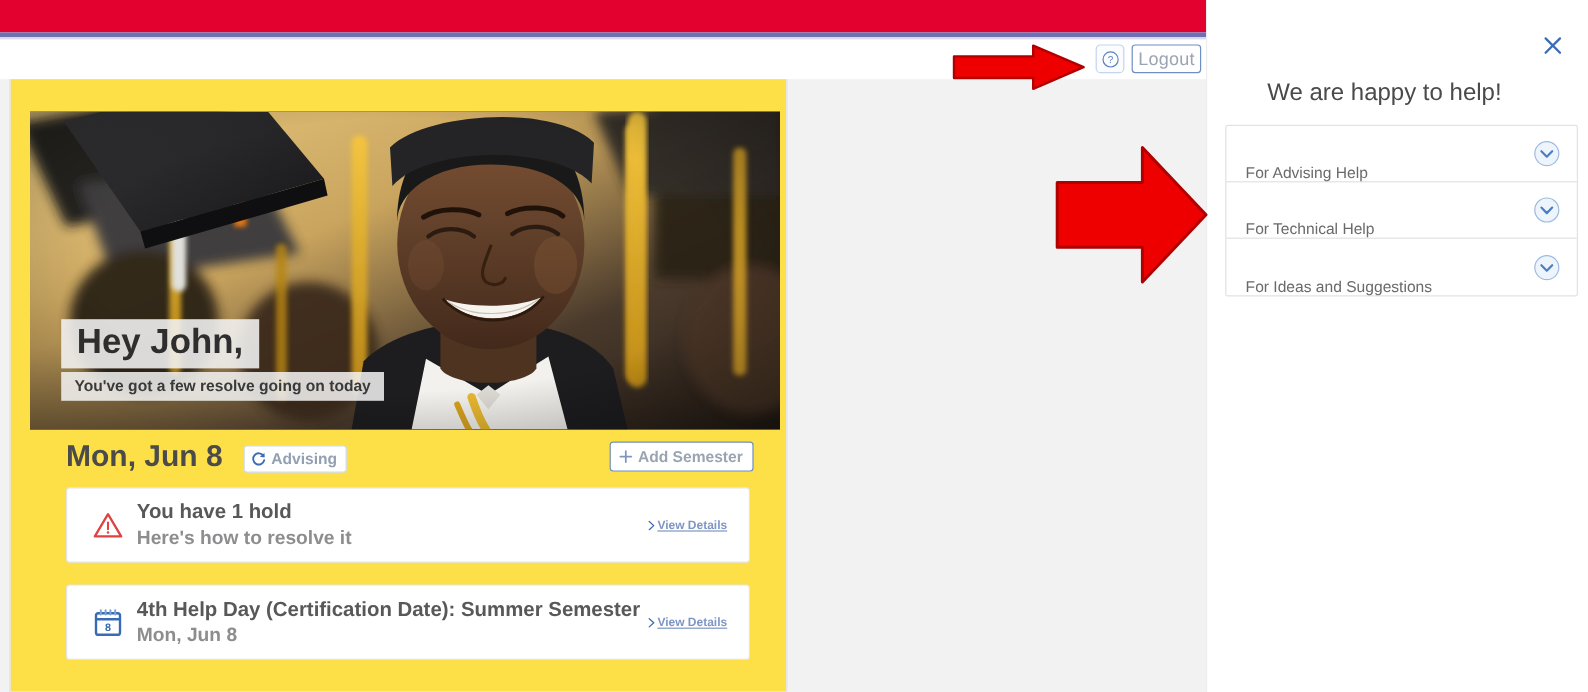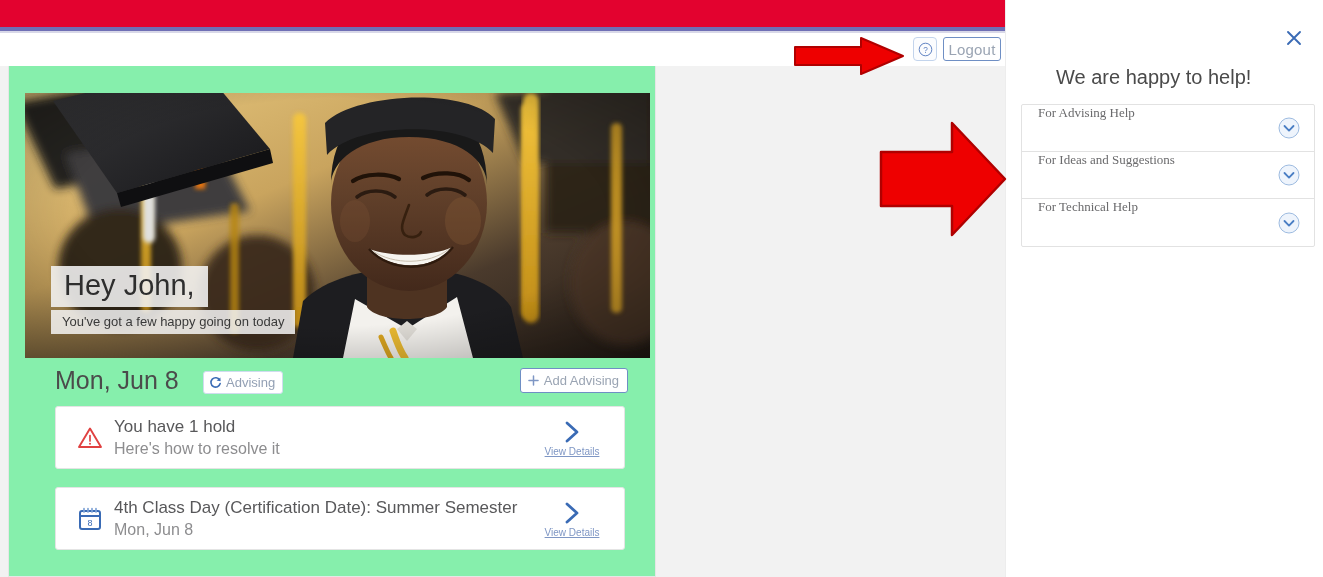--- a/index.html
+++ b/index.html
@@ -59,23 +59,24 @@
 
   
   .main-area {
     position: absolute; left: 0; top: 66px;
     width: 1005px; height: 511px;
     background: #f2f2f2;
   }
   .content-card {
     position: absolute; left: 8px; top: 0px;
     width: 648px; height: 511px;
-    background: #86efac;
+    background: #fde047;
     border: 1px solid #e6e6e6;
     border-top: none;
+    font-weight: bold;
   }
 
   
   .hero {
     position: absolute; left: 16px; top: 27px;
     width: 625px; height: 265px;
     overflow: hidden;
     background: #2a2520;
   }
   .hero svg { display: block; width: 625px; height: 265px; }
@@ -151,21 +152,21 @@
     transform: translateY(-50%);
     width: 28px; height: 28px;
     display: flex; align-items: center; justify-content: center;
   }
   .alert-body { position: absolute; left: 58px; top: 50%; transform: translateY(-50%); }
   .alert-title { font-size: 17px; color: #58585a; line-height: 1.3; white-space: nowrap; }
   .alert-sub { font-size: 16px; color: #8d8d8f; line-height: 1.3; margin-top: 1px; white-space: nowrap; }
   .alert-action {
     position: absolute; right: 18px; top: 50%;
     transform: translateY(-50%);
-    display: flex; flex-direction: column; align-items: center;
+    display: flex; flex-direction: row; align-items: center;
     cursor: pointer;
     width: 68px;
   }
   .alert-action .vlabel {
     font-size: 10px; color: #7e96c4;
     text-decoration: underline;
     margin-top: 1px; white-space: nowrap;
   }
 
   
@@ -199,24 +200,23 @@
     position: absolute; left: 15px; top: 104px;
     width: 294px;
     border: 1px solid #e2e2e2;
     border-radius: 2px;
     background: #ffffff;
   }
   .gh-item {
     position: relative;
     height: 47px;
     border-bottom: 1px solid #e2e2e2;
-    display: flex; align-items: flex-start;
+    display: flex; align-items: flex-end;
     padding-left: 16px;
     cursor: pointer;
-    font-family: Liberation Serif, serif;
   }
   .gh-item:last-child { border-bottom: none; }
   .gh-item-label { font-size: 13px; color: #6a6a6c; }
   .gh-chev {
     position: absolute; right: 14px; top: 50%;
     transform: translateY(-50%);
     width: 22px; height: 22px;
   }
 </style>
 </head>
@@ -341,40 +341,40 @@
 
           <g filter="url(#blurB)">
             <rect x="498" y="0" width="16" height="230" rx="8" fill="url(#goldG)" opacity="0.96"></rect>
           </g>
 
           <rect width="625" height="265" fill="url(#vign)"></rect>
         </svg>
 
         <div class="hero-text-block">
           <div class="hero-greeting">Hey John,</div><br>
-          <div class="hero-sub">You've got a few happy going on today</div>
+          <div class="hero-sub">You've got a few resolve going on today</div>
         </div>
       </div>
 
       <div class="date-row">
         <div class="date-label">Mon, Jun 8</div>
 
         <div class="refresh-btn">
           <svg width="13" height="13" viewBox="0 0 20 20">
             <path d="M16.4 6.2 A7.2 7.2 0 1 0 17.2 11.6" fill="none" stroke="#3a6bb5" stroke-width="2.4" stroke-linecap="round"></path>
             <polygon points="17.6,2.2 17.6,8.2 11.6,7.0" fill="#3a6bb5"></polygon>
           </svg>
           <span class="rlabel">Advising</span>
         </div>
 
         <div class="add-reminder-btn">
           <svg width="13" height="13" viewBox="0 0 20 20">
             <path d="M10 3 L10 17 M3 10 L17 10" stroke="#7e96c4" stroke-width="2.3" stroke-linecap="round"></path>
           </svg>
-          <span class="alabel">Add Advising</span>
+          <span class="alabel">Add Semester</span>
         </div>
       </div>
 
       <div class="cards">
 
         <div class="alert-card">
           <div class="alert-icon">
             <svg width="26" height="24" viewBox="0 0 26 24">
               <path d="M13 2.5 L24 21 L2 21 Z" fill="none" stroke="#e04141" stroke-width="1.9" stroke-linejoin="round"></path>
               <path d="M13 9.5 L13 15" stroke="#e04141" stroke-width="1.7" stroke-linecap="round"></path>
@@ -396,21 +396,21 @@
         <div class="alert-card">
           <div class="alert-icon">
             <svg width="26" height="26" viewBox="0 0 26 26">
               <rect x="3" y="5" width="20" height="18" rx="2" fill="none" stroke="#3a6bb5" stroke-width="2"></rect>
               <path d="M3 10 L23 10" stroke="#3a6bb5" stroke-width="2"></path>
               <path d="M7 2.5 L7 6 M11 2.5 L11 6 M15 2.5 L15 6 M19 2.5 L19 6" stroke="#7fa3d6" stroke-width="1.7" stroke-linecap="round"></path>
               <text x="13" y="19.6" font-family="Liberation Sans, sans-serif" font-size="9" fill="#3a6bb5" text-anchor="middle">8</text>
             </svg>
           </div>
           <div class="alert-body">
-            <div class="alert-title">4th Class Day (Certification Date): Summer Semester</div>
+            <div class="alert-title">4th Help Day (Certification Date): Summer Semester</div>
             <div class="alert-sub">Mon, Jun 8</div>
           </div>
           <div class="alert-action">
             <svg width="26" height="26" viewBox="0 0 26 26">
               <path d="M8 4 L18 13 L8 22" fill="none" stroke="#3a6bb5" stroke-width="2.8" stroke-linecap="round" stroke-linejoin="round"></path>
             </svg>
             <span class="vlabel">View Details</span>
           </div>
         </div>
 
@@ -434,39 +434,39 @@
         <span class="gh-item-label">For Advising Help</span>
         <span class="gh-chev">
           <svg width="22" height="22" viewBox="0 0 22 22">
             <circle cx="11" cy="11" r="10" fill="#eef4fc" stroke="#9dbbe0" stroke-width="1"></circle>
             <path d="M6.5 9 L11 13.6 L15.5 9" fill="none" stroke="#4a7ec4" stroke-width="1.8" stroke-linecap="round" stroke-linejoin="round"></path>
           </svg>
         </span>
       </div>
 
       <div class="gh-item">
+        <span class="gh-item-label">For Technical Help</span>
+        <span class="gh-chev">
+          <svg width="22" height="22" viewBox="0 0 22 22">
+            <circle cx="11" cy="11" r="10" fill="#eef4fc" stroke="#9dbbe0" stroke-width="1"></circle>
+            <path d="M6.5 9 L11 13.6 L15.5 9" fill="none" stroke="#4a7ec4" stroke-width="1.8" stroke-linecap="round" stroke-linejoin="round"></path>
+          </svg>
+        </span>
+      </div>
+
+      <div class="gh-item">
         <span class="gh-item-label">For Ideas and Suggestions</span>
         <span class="gh-chev">
           <svg width="22" height="22" viewBox="0 0 22 22">
             <circle cx="11" cy="11" r="10" fill="#eef4fc" stroke="#9dbbe0" stroke-width="1"></circle>
             <path d="M6.5 9 L11 13.6 L15.5 9" fill="none" stroke="#4a7ec4" stroke-width="1.8" stroke-linecap="round" stroke-linejoin="round"></path>
           </svg>
         </span>
       </div>
 
-      <div class="gh-item">
-        <span class="gh-item-label">For Technical Help</span>
-        <span class="gh-chev">
-          <svg width="22" height="22" viewBox="0 0 22 22">
-            <circle cx="11" cy="11" r="10" fill="#eef4fc" stroke="#9dbbe0" stroke-width="1"></circle>
-            <path d="M6.5 9 L11 13.6 L15.5 9" fill="none" stroke="#4a7ec4" stroke-width="1.8" stroke-linecap="round" stroke-linejoin="round"></path>
-          </svg>
-        </span>
-      </div>
-
     </div>
   </div>
 
   <svg class="arrow-small" viewBox="0 0 112 40">
     <polygon points="2,11 68,11 68,2 110,20 68,38 68,29 2,29" fill="#ee0000" stroke="#b00000" stroke-width="2" stroke-linejoin="round"></polygon>
   </svg>
 
   <svg class="arrow-large" viewBox="0 0 130 118">
     <polygon points="3,32 74,32 74,3 127,59 74,115 74,86 3,86" fill="#ee0000" stroke="#b00000" stroke-width="2.5" stroke-linejoin="round"></polygon>
   </svg>

